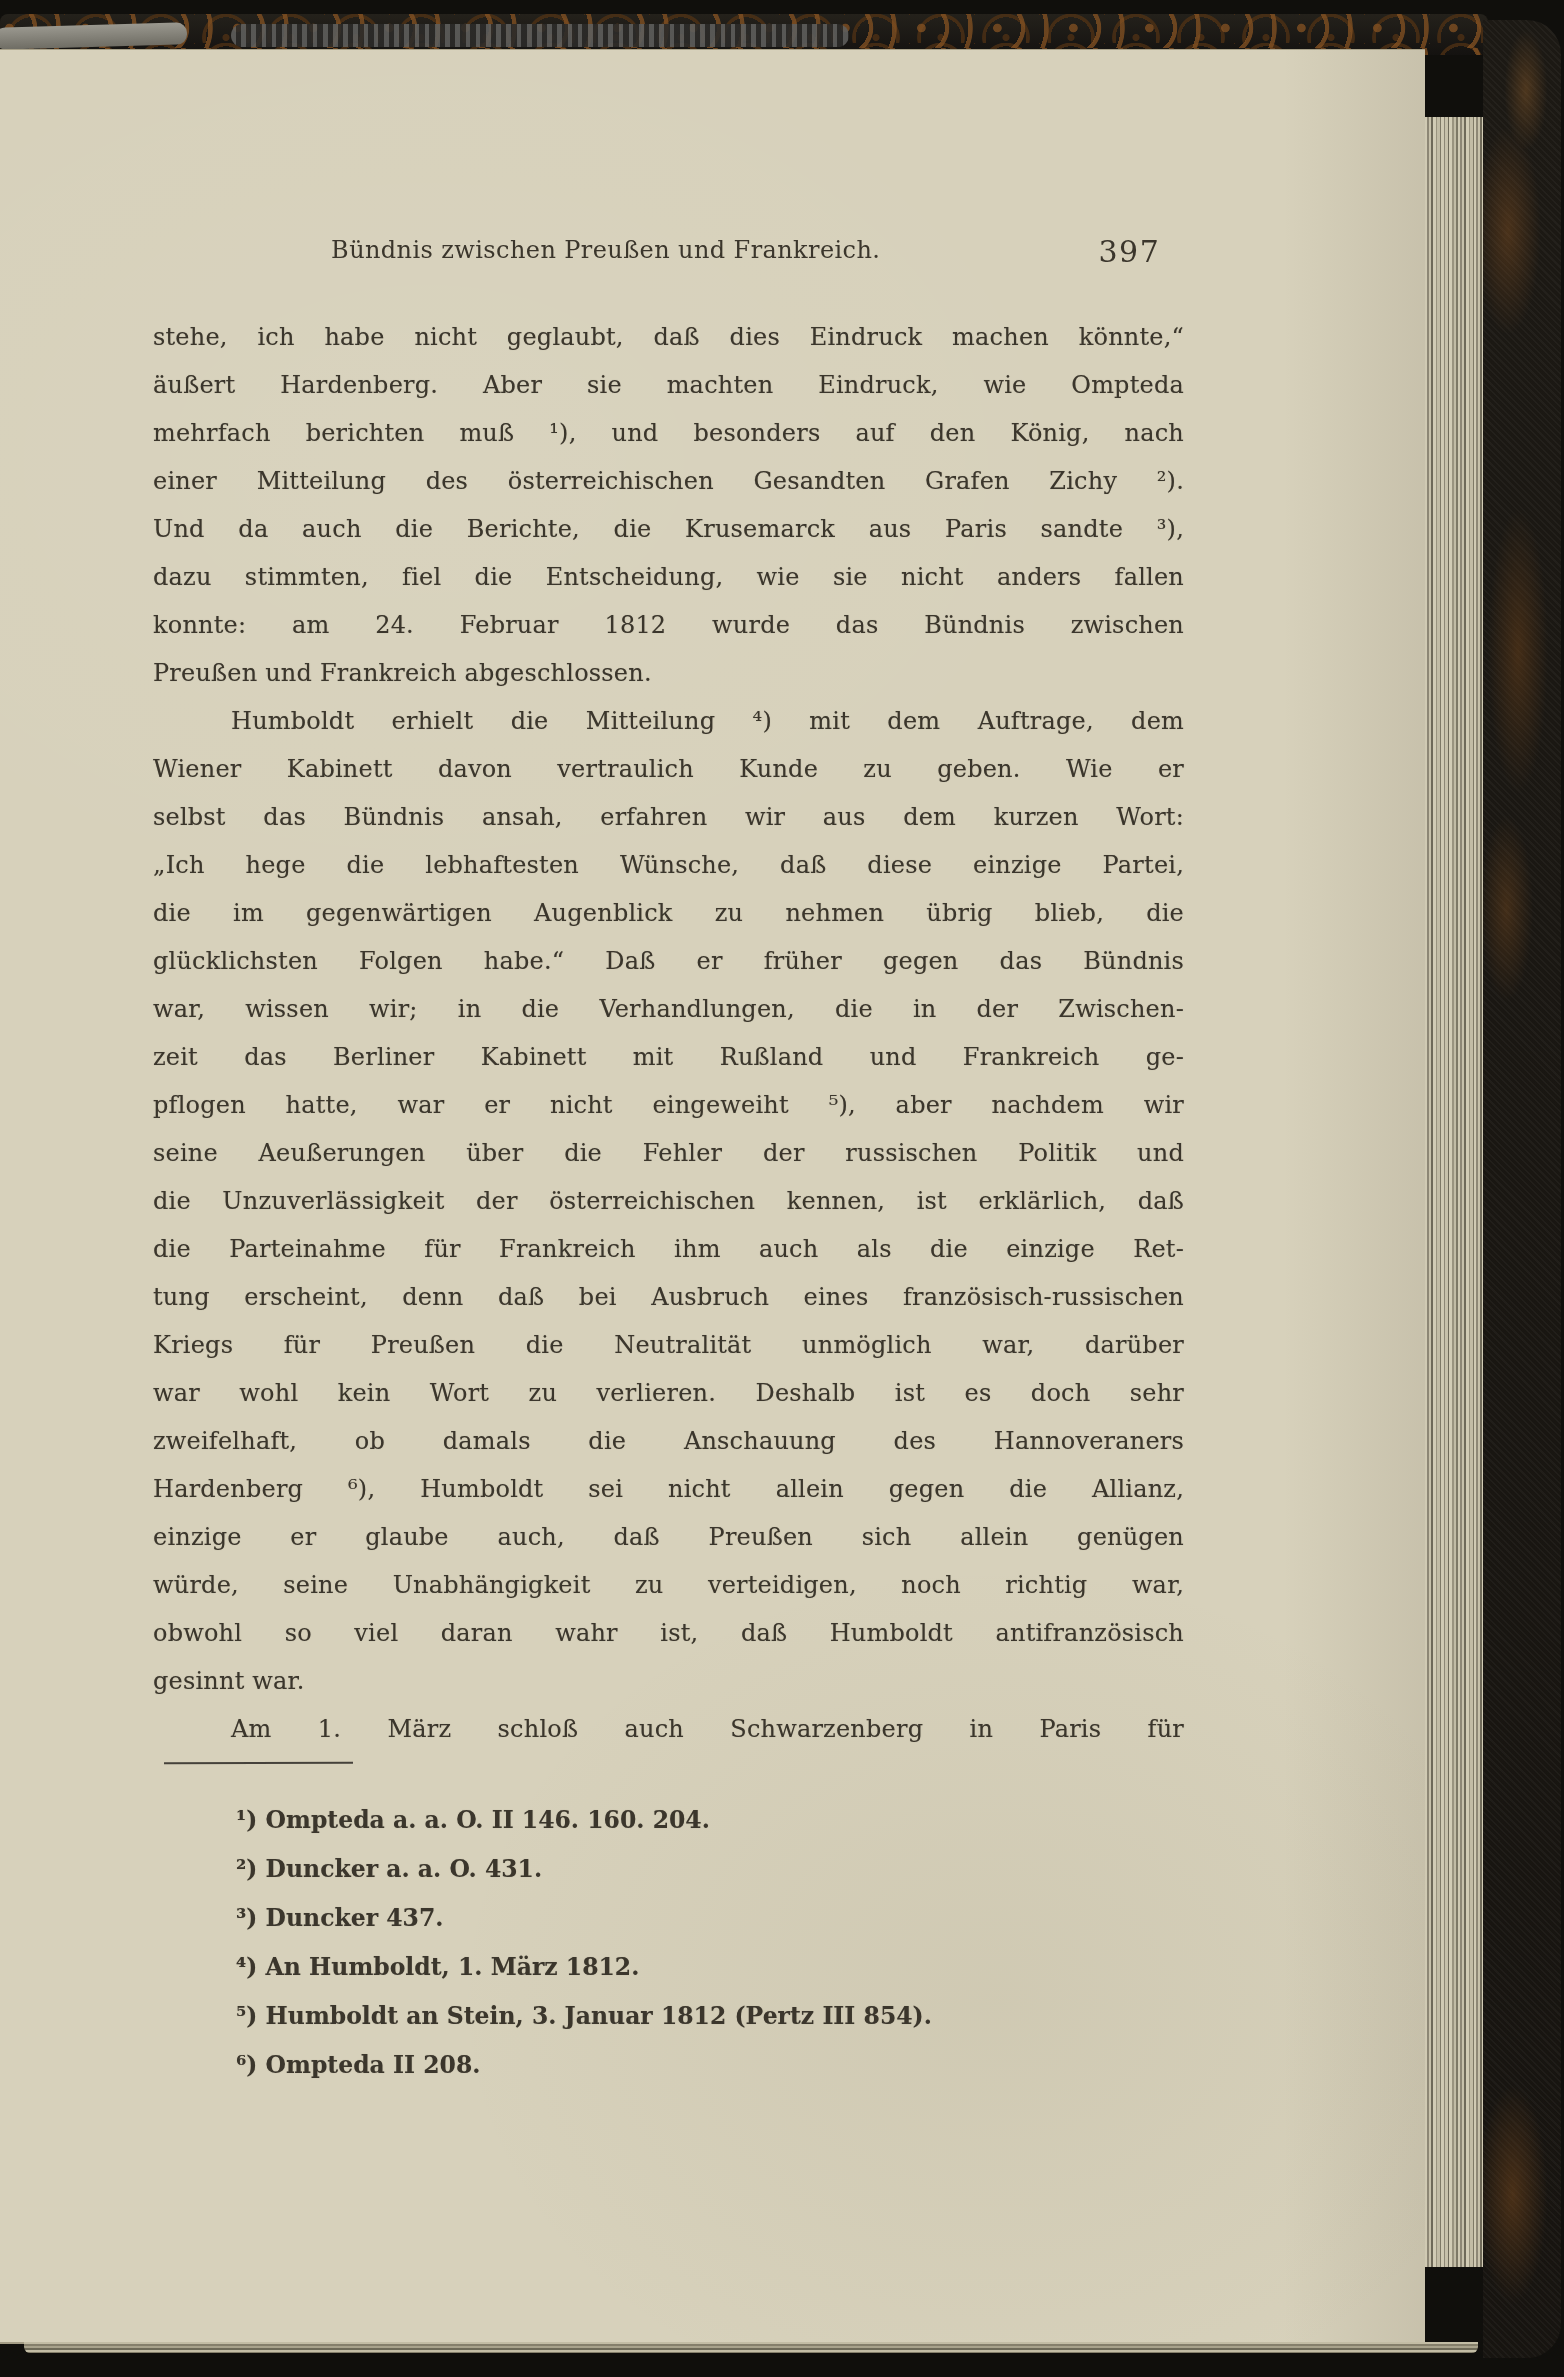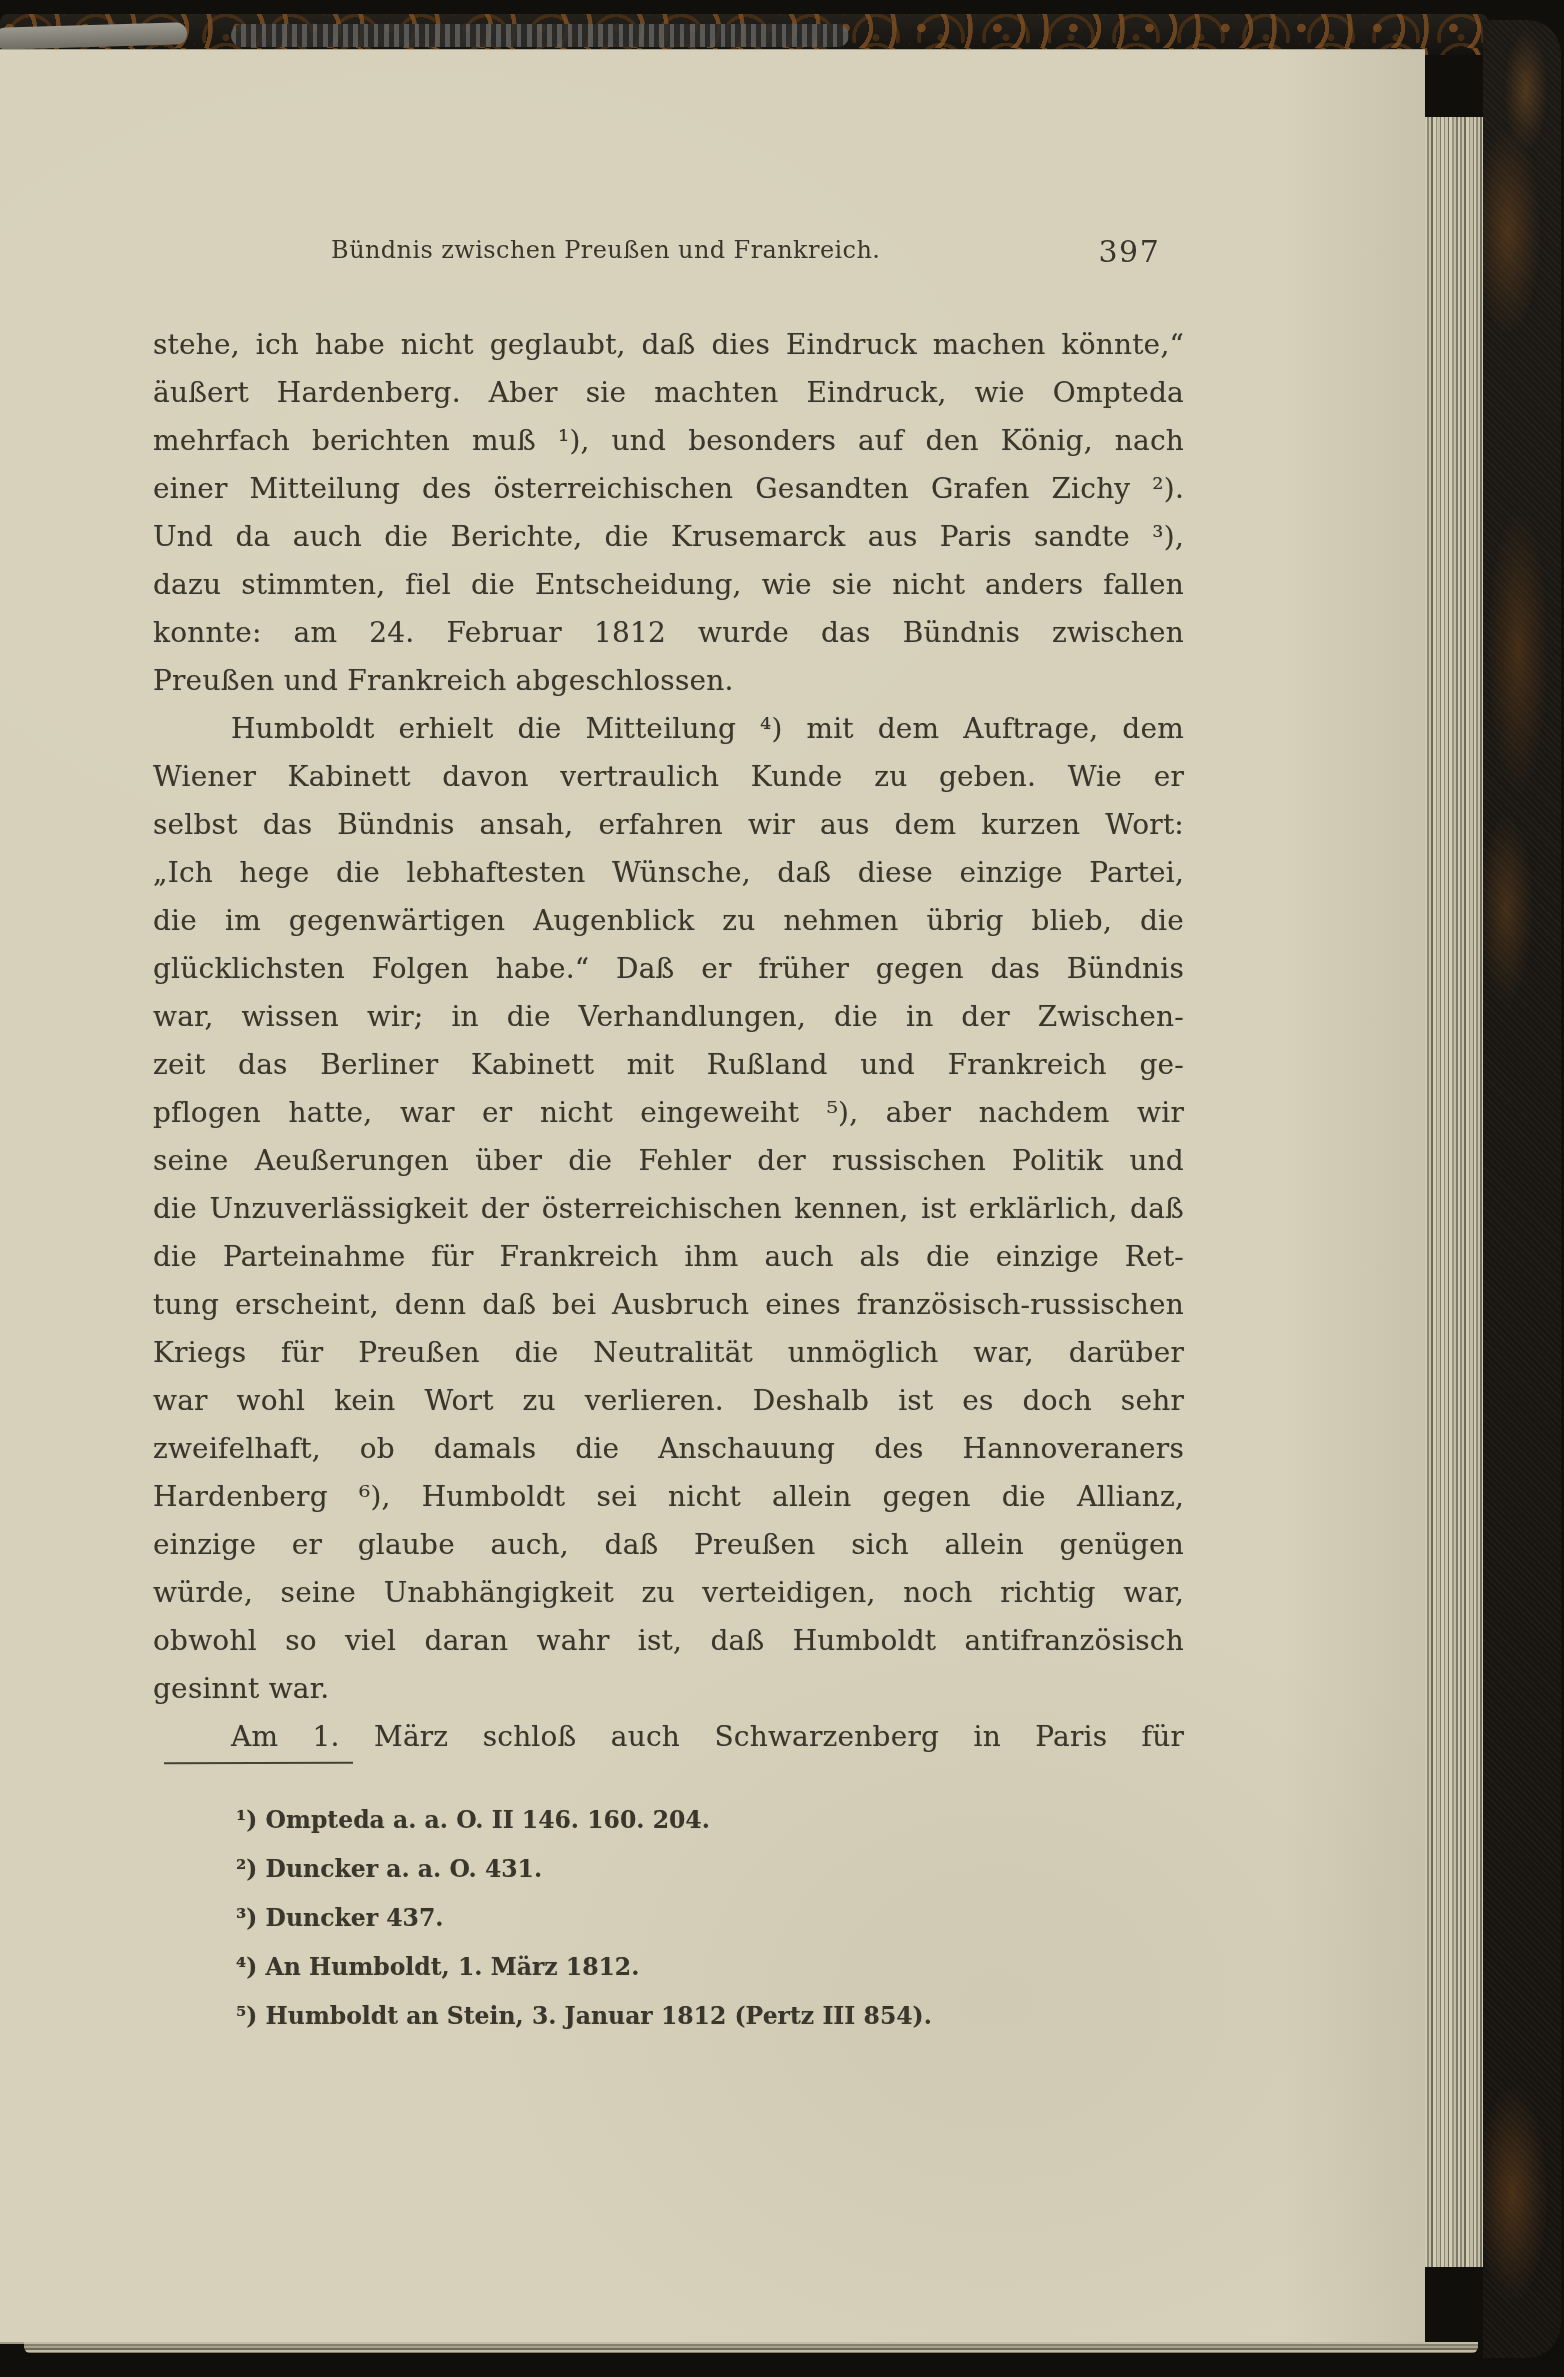--- a/index.html
+++ b/index.html
@@ -33,21 +33,21 @@
       radial-gradient(782px 626px at 70% 85%, rgba(110,100,70,.07), transparent 70%),
       linear-gradient(90deg, rgba(0,0,0,0) 90%, rgba(90,80,60,.12)),
       #d7d1bb;
     border-top:1.6px solid #a9a28a;
     border-bottom:2.3px solid #a49d86;
     color:#3b362c;
   }
   .running-head{position:absolute;top:186px;left:153px;width:1031px;height:36px;font-size:24px;letter-spacing:0.4px;}
   .rh-title{position:absolute;left:41%;transform:translateX(-50%);white-space:nowrap;margin-left:30px;}
   .rh-page{position:absolute;right:23.5px;top:-1.6px;font-size:30px;letter-spacing:1.6px;}
-  .body-text{position:absolute;left:153px;top:271px;width:1031px;font-size:28px;letter-spacing:0.2px;}
+  .body-text{position:absolute;left:153px;top:263px;width:1031px;font-size:24px;letter-spacing:0.2px;}
   .line{height:48px;line-height:48px;text-align:justify;text-align-last:justify;white-space:normal;
         text-shadow:0 0 0.8px rgba(59,54,44,.35);}
   .line.indent{padding-left:78px;}
   .line.endline{text-align-last:left;}
   .footnote-rule{position:absolute;left:164px;top:1712px;width:189px;height:2.3px;background:#45413a;transform:rotate(-.2deg);}
   .footnotes{position:absolute;left:236px;top:1746px;width:947px;font-size:23.5px;font-weight:bold;}
   .footnote{height:49px;line-height:49px;text-shadow:0 0 0.8px rgba(59,54,44,.3);}
   
   .fore-edge{
     position:absolute;left:1425px;top:117px;width:66px;height:2150px;
@@ -125,20 +125,21 @@
 
     <div class="footnote-rule"></div>
 
     <div class="footnotes">
 
     <div class="footnote">¹) Ompteda a. a. O. II 146. 160. 204.</div>
         <div class="footnote">²) Duncker a. a. O. 431.</div>
         <div class="footnote">³) Duncker 437.</div>
         <div class="footnote">⁴) An Humboldt, 1. März 1812.</div>
         <div class="footnote">⁵) Humboldt an Stein, 3. Januar 1812 (Pertz III 854).</div>
+        <div class="footnote">⁶) Ompteda II 208.</div>
       </div>
   </div>
 
   <div class="fore-edge"></div>
   <div class="bottom-pages"></div>
   <div class="cover-right"></div>
 </div>
 
 
 </body></html>

